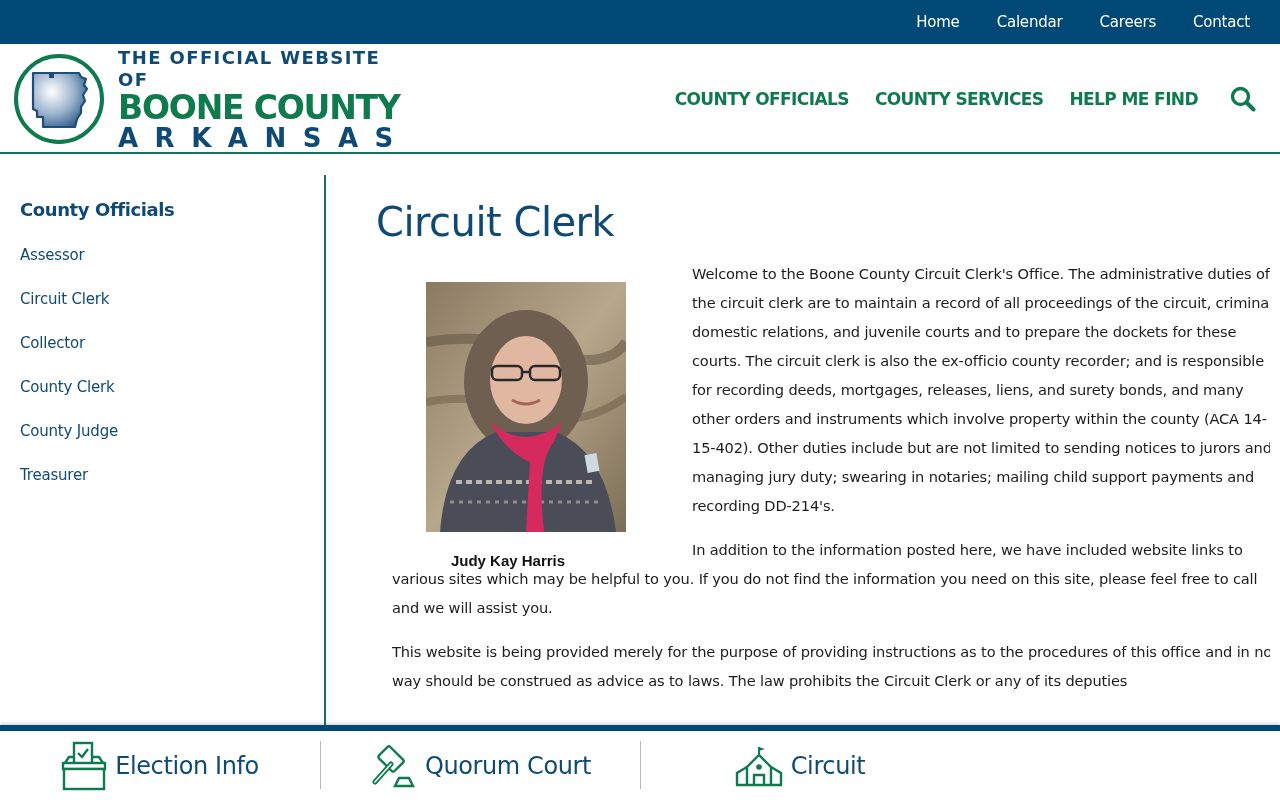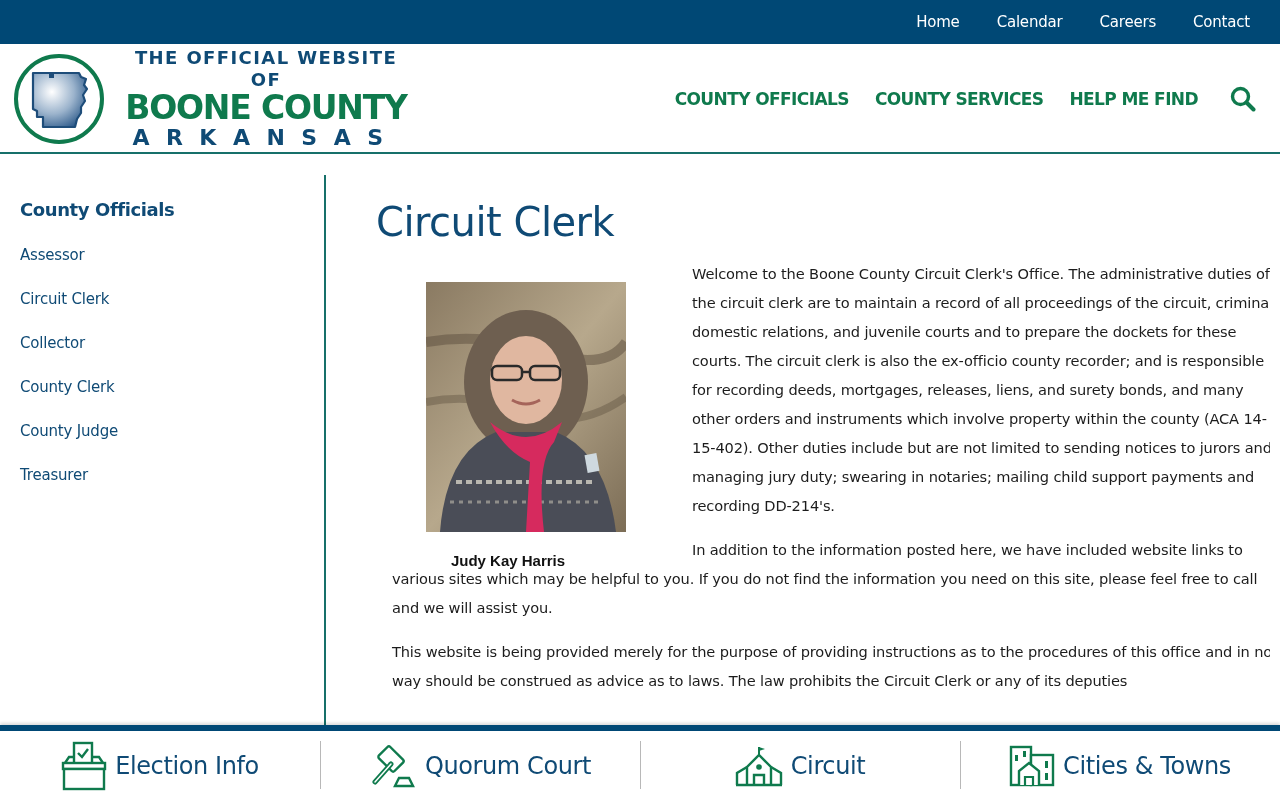--- a/index.html
+++ b/index.html
@@ -9,24 +9,24 @@
   
   .topbar { position: absolute; left: 0; top: 0; width: 1280px; height: 44px; background: #004875; }
   .topbar .links { position: absolute; right: 30px; top: 0; height: 44px; display: flex; align-items: center; gap: 37px; }
   .topbar a { color: #ffffff; text-decoration: none; font-family: "DejaVu Sans", sans-serif; font-size: 15px; letter-spacing: -0.2px; }
 
   
   .header { position: absolute; left: 0; top: 44px; width: 1280px; height: 110px; background: #fff; border-bottom: 2px solid #16706a; }
   .logo { position: absolute; left: 14px; top: 9px; width: 400px; height: 92px; display: flex; align-items: center; }
   .logo-seal { width: 90px; height: 90px; border: 4px solid #0f7a4d; border-radius: 50%; position: relative; flex-shrink: 0; }
   .logo-seal svg { position: absolute; left: 11px; top: 13px; }
-  .logo-text { margin-left: 14px; display: flex; flex-direction: column; text-align: center; }
+  .logo-text { margin-left: 14px; display: flex; flex-direction: column; }
   .logo-line1 { color: #0f4a75; font-family: "DejaVu Sans", sans-serif; font-weight: bold; font-size: 18px; letter-spacing: 1.4px; line-height: 22px; }
   .logo-line2 { color: #0f7a4d; font-family: "DejaVu Sans", sans-serif; font-weight: bold; font-size: 33px; letter-spacing: -1.2px; line-height: 34px; }
-  .logo-line3 { color: #0f4a75; font-family: "DejaVu Sans", sans-serif; font-weight: bold; font-size: 22px; letter-spacing: 16.5px; line-height: 26px; }
+  .logo-line3 { color: #0f4a75; font-family: "DejaVu Sans", sans-serif; font-weight: bold; font-size: 26px; letter-spacing: 16.5px; line-height: 26px; }
 
   .mainnav { position: absolute; right: 22px; top: 0; height: 110px; display: flex; align-items: center; gap: 26px; }
   .mainnav a { color: #0f7a4d; text-decoration: none; font-family: "DejaVu Sans", sans-serif; font-weight: bold; font-size: 17px; letter-spacing: -0.6px; }
   .mainnav .search { width: 30px; height: 30px; display: flex; align-items: center; justify-content: center; margin-left: 4px; }
 
   
   .sidebar { position: absolute; left: 0; top: 175px; width: 326px; height: 550px; border-right: 2px solid #16706a; }
   .sidebar h2 { position: absolute; left: 20px; top: 24px; color: #0f4a75; font-family: "DejaVu Sans", sans-serif; font-weight: bold; font-size: 18px; letter-spacing: -0.4px; }
   .sidebar ul { position: absolute; left: 20px; top: 70px; list-style: none; }
   .sidebar li { height: 44px; }
@@ -172,26 +172,13 @@
       <line x1="24" y1="2" x2="24" y2="12" stroke="#0f7a4d" stroke-width="2"></line>
       <path d="M24 2 L30 4 L24 6 Z" fill="#0f7a4d"></path>
       <path d="M12 40 L12 22 L24 10 L36 22 L36 40" fill="#fff" stroke="#0f7a4d" stroke-width="2.4"></path>
       <path d="M2 40 L2 28 L12 22 M36 22 L46 28 L46 40" fill="none" stroke="#0f7a4d" stroke-width="2.4"></path>
       <line x1="1" y1="40" x2="47" y2="40" stroke="#0f7a4d" stroke-width="2.4"></line>
       <circle cx="24" cy="22" r="2.8" fill="#0f7a4d"></circle>
       <path d="M19 40 L19 30 L29 30 L29 40" fill="none" stroke="#0f7a4d" stroke-width="2.4"></path>
     </svg>
     <span class="label">Circuit</span>
   </a>
-  <a href="#" class="quick">
-    <svg width="46" height="42" viewBox="0 0 46 42">
-      <rect x="2" y="2" width="20" height="38" fill="#fff" stroke="#0f7a4d" stroke-width="2.4"></rect>
-      <rect x="22" y="10" width="22" height="30" fill="#fff" stroke="#0f7a4d" stroke-width="2.4"></rect>
-      <rect x="6" y="10" width="3" height="6" fill="#0f7a4d"></rect>
-      <rect x="14" y="6" width="3" height="6" fill="#0f7a4d"></rect>
-      <rect x="36" y="16" width="3" height="7" fill="#0f7a4d"></rect>
-      <rect x="36" y="28" width="3" height="7" fill="#0f7a4d"></rect>
-      <path d="M10 40 L10 26 L20 18 L30 26 L30 40" fill="#fff" stroke="#0f7a4d" stroke-width="2.4"></path>
-      <path d="M16 40 L16 32 L24 32 L24 40" fill="none" stroke="#0f7a4d" stroke-width="2.2"></path>
-    </svg>
-    <span class="label">Cities &amp; Towns</span>
-  </a>
 </nav>
 
 </body></html>

